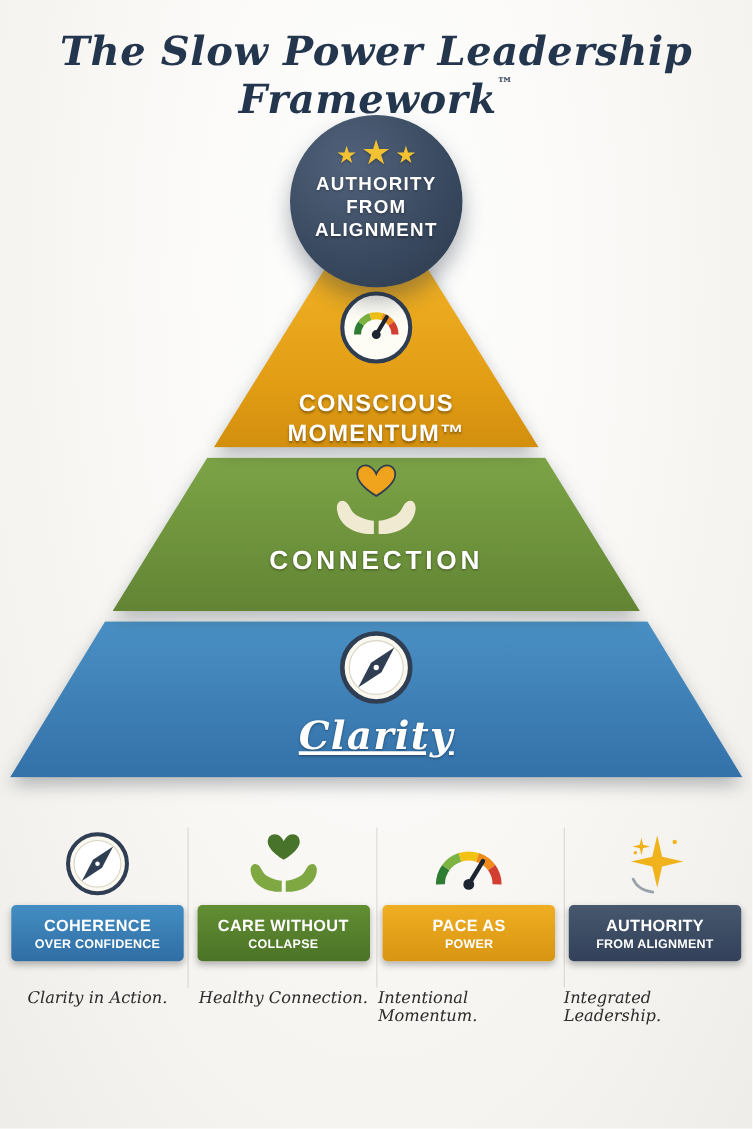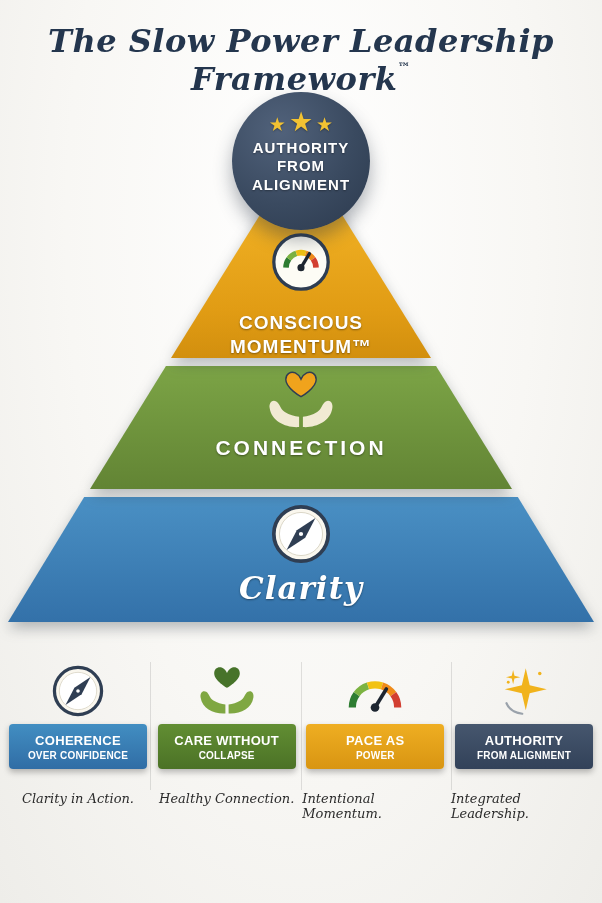--- a/index.html
+++ b/index.html
@@ -37,21 +37,21 @@
   .layer.green{ clip-path: polygon(18% 0, 82% 0, 100% 100%, 0 100%);
                 background: linear-gradient(180deg, #7ca446 0%, #628434 100%); }
   .wrap-blue  { left:8px; top:497px; width:586px; height:125px; z-index:1; }
   .layer.blue { clip-path: polygon(13% 0, 87% 0, 100% 100%, 0 100%);
                 background: linear-gradient(180deg, #4a90c4 0%, #3371a9 100%); }
 
   .lvl-label { color:#fff; font-weight:700; text-align:center; text-shadow:0 1px 2px rgba(0,0,0,.4); }
   .gold  .lvl-label { font-size:19px; letter-spacing:1px; line-height:1.25; margin-top:15px; }
   .green .lvl-label { font-size:21px; letter-spacing:3px; margin-top:1px; }
   .blue  .lvl-label { font-family:"DejaVu Serif", serif; font-style:italic; font-weight:700;
-                      font-size:31px; letter-spacing:1px; margin-top:2px; }
+                      font-size:31px; letter-spacing:1px; margin-top:2px;text-decoration:underline; }
   .gold  .lvl-icon { margin-top:33px; }
   .green .lvl-icon { margin-top:4px; }
   .blue  .lvl-icon { margin-top:7px; }
 
   
   .legend { position:absolute; left:0; top:658px; width:602px; display:flex;
             justify-content:space-between; padding:0 5px; }
   .card { width:146px; display:flex; flex-direction:column; align-items:center; }
   .card-icon { height:66px; display:flex; align-items:center; justify-content:center; }
   .banner { width:138px; min-height:45px; border-radius:4px; display:flex; flex-direction:column;

